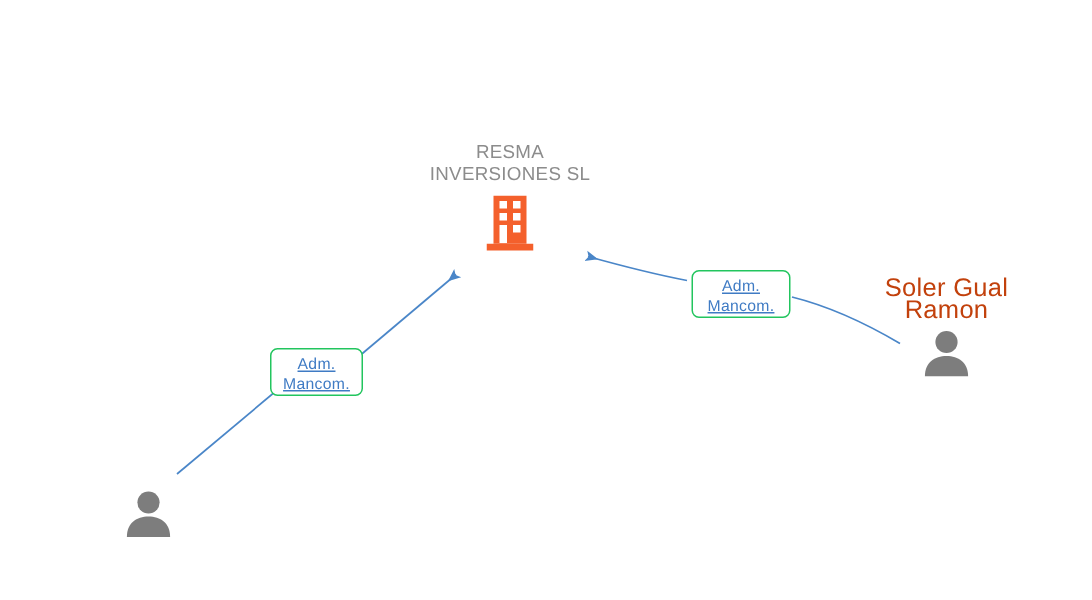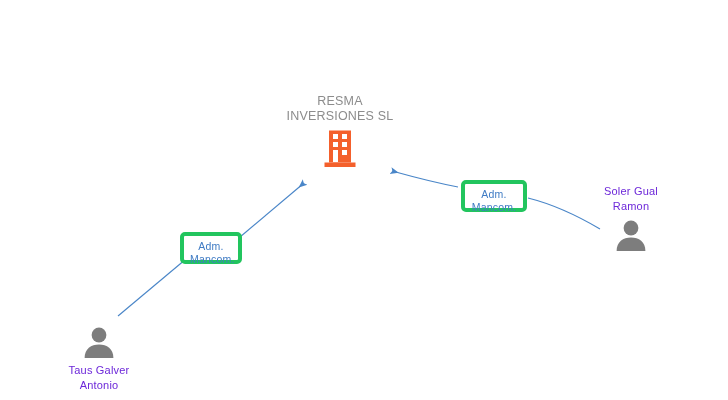--- a/index.html
+++ b/index.html
@@ -49,49 +49,50 @@
     display: block;
   }
 
   
   .person-node {
     position: absolute;
     text-align: center;
     width: 170px;
   }
   .person-label {
-    font-size: 11px;
+    font-size: 17px;
     line-height: 15px;
-    color: #6d28d9;
+    color: #c2410c;
     letter-spacing: 0.2px;
     white-space: pre-line;
   }
   .person-icon {
     width: 34px;
     height: 32px;
     display: block;
     margin: 0 auto;
   }
   .person-node.label-below .person-icon { margin-bottom: 5px; }
   .person-node.label-above .person-icon { margin-top: 5px; }
 
   
   .edge-label {
     position: absolute;
     box-sizing: border-box;
     background: #ffffff;
-    border: 4px solid #22c55e;
+    border: 1px solid #22c55e;
     border-radius: 5px;
     color: #3f7bc4;
     font-size: 10.5px;
     line-height: 13px;
     text-align: center;
     padding: 4px 6px 5px 6px;
     white-space: pre-line;
     letter-spacing: 0.2px;
+    text-decoration: underline;
   }
 
   
   #watermark {
     position: absolute;
     right: 8px;
     bottom: 6px;
     display: flex;
     align-items: center;
     gap: 5px;
@@ -154,22 +155,20 @@
 
       <rect x="10" y="20" width="5" height="12" fill="#ffffff"></rect>
     </svg>
   </div>
 
   <div class="person-node label-below" style="left:14px; top:282px;">
     <svg class="person-icon" viewBox="0 0 34 32" xmlns="http://www.w3.org/2000/svg">
       <circle cx="17" cy="9" r="7.4" fill="#7d7d7d"></circle>
       <path d="M2.6,32 C2.6,22.6 9.1,18.4 17,18.4 C24.9,18.4 31.4,22.6 31.4,32 Z" fill="#7d7d7d"></path>
     </svg>
-    <div class="person-label">Taus Galver
-Antonio</div>
   </div>
 
   <div class="person-node label-above" style="left:546px; top:140px;">
     <div class="person-label">Soler Gual
 Ramon</div>
     <svg class="person-icon" viewBox="0 0 34 32" xmlns="http://www.w3.org/2000/svg">
       <circle cx="17" cy="9" r="7.4" fill="#7d7d7d"></circle>
       <path d="M2.6,32 C2.6,22.6 9.1,18.4 17,18.4 C24.9,18.4 31.4,22.6 31.4,32 Z" fill="#7d7d7d"></path>
     </svg>
   </div>

